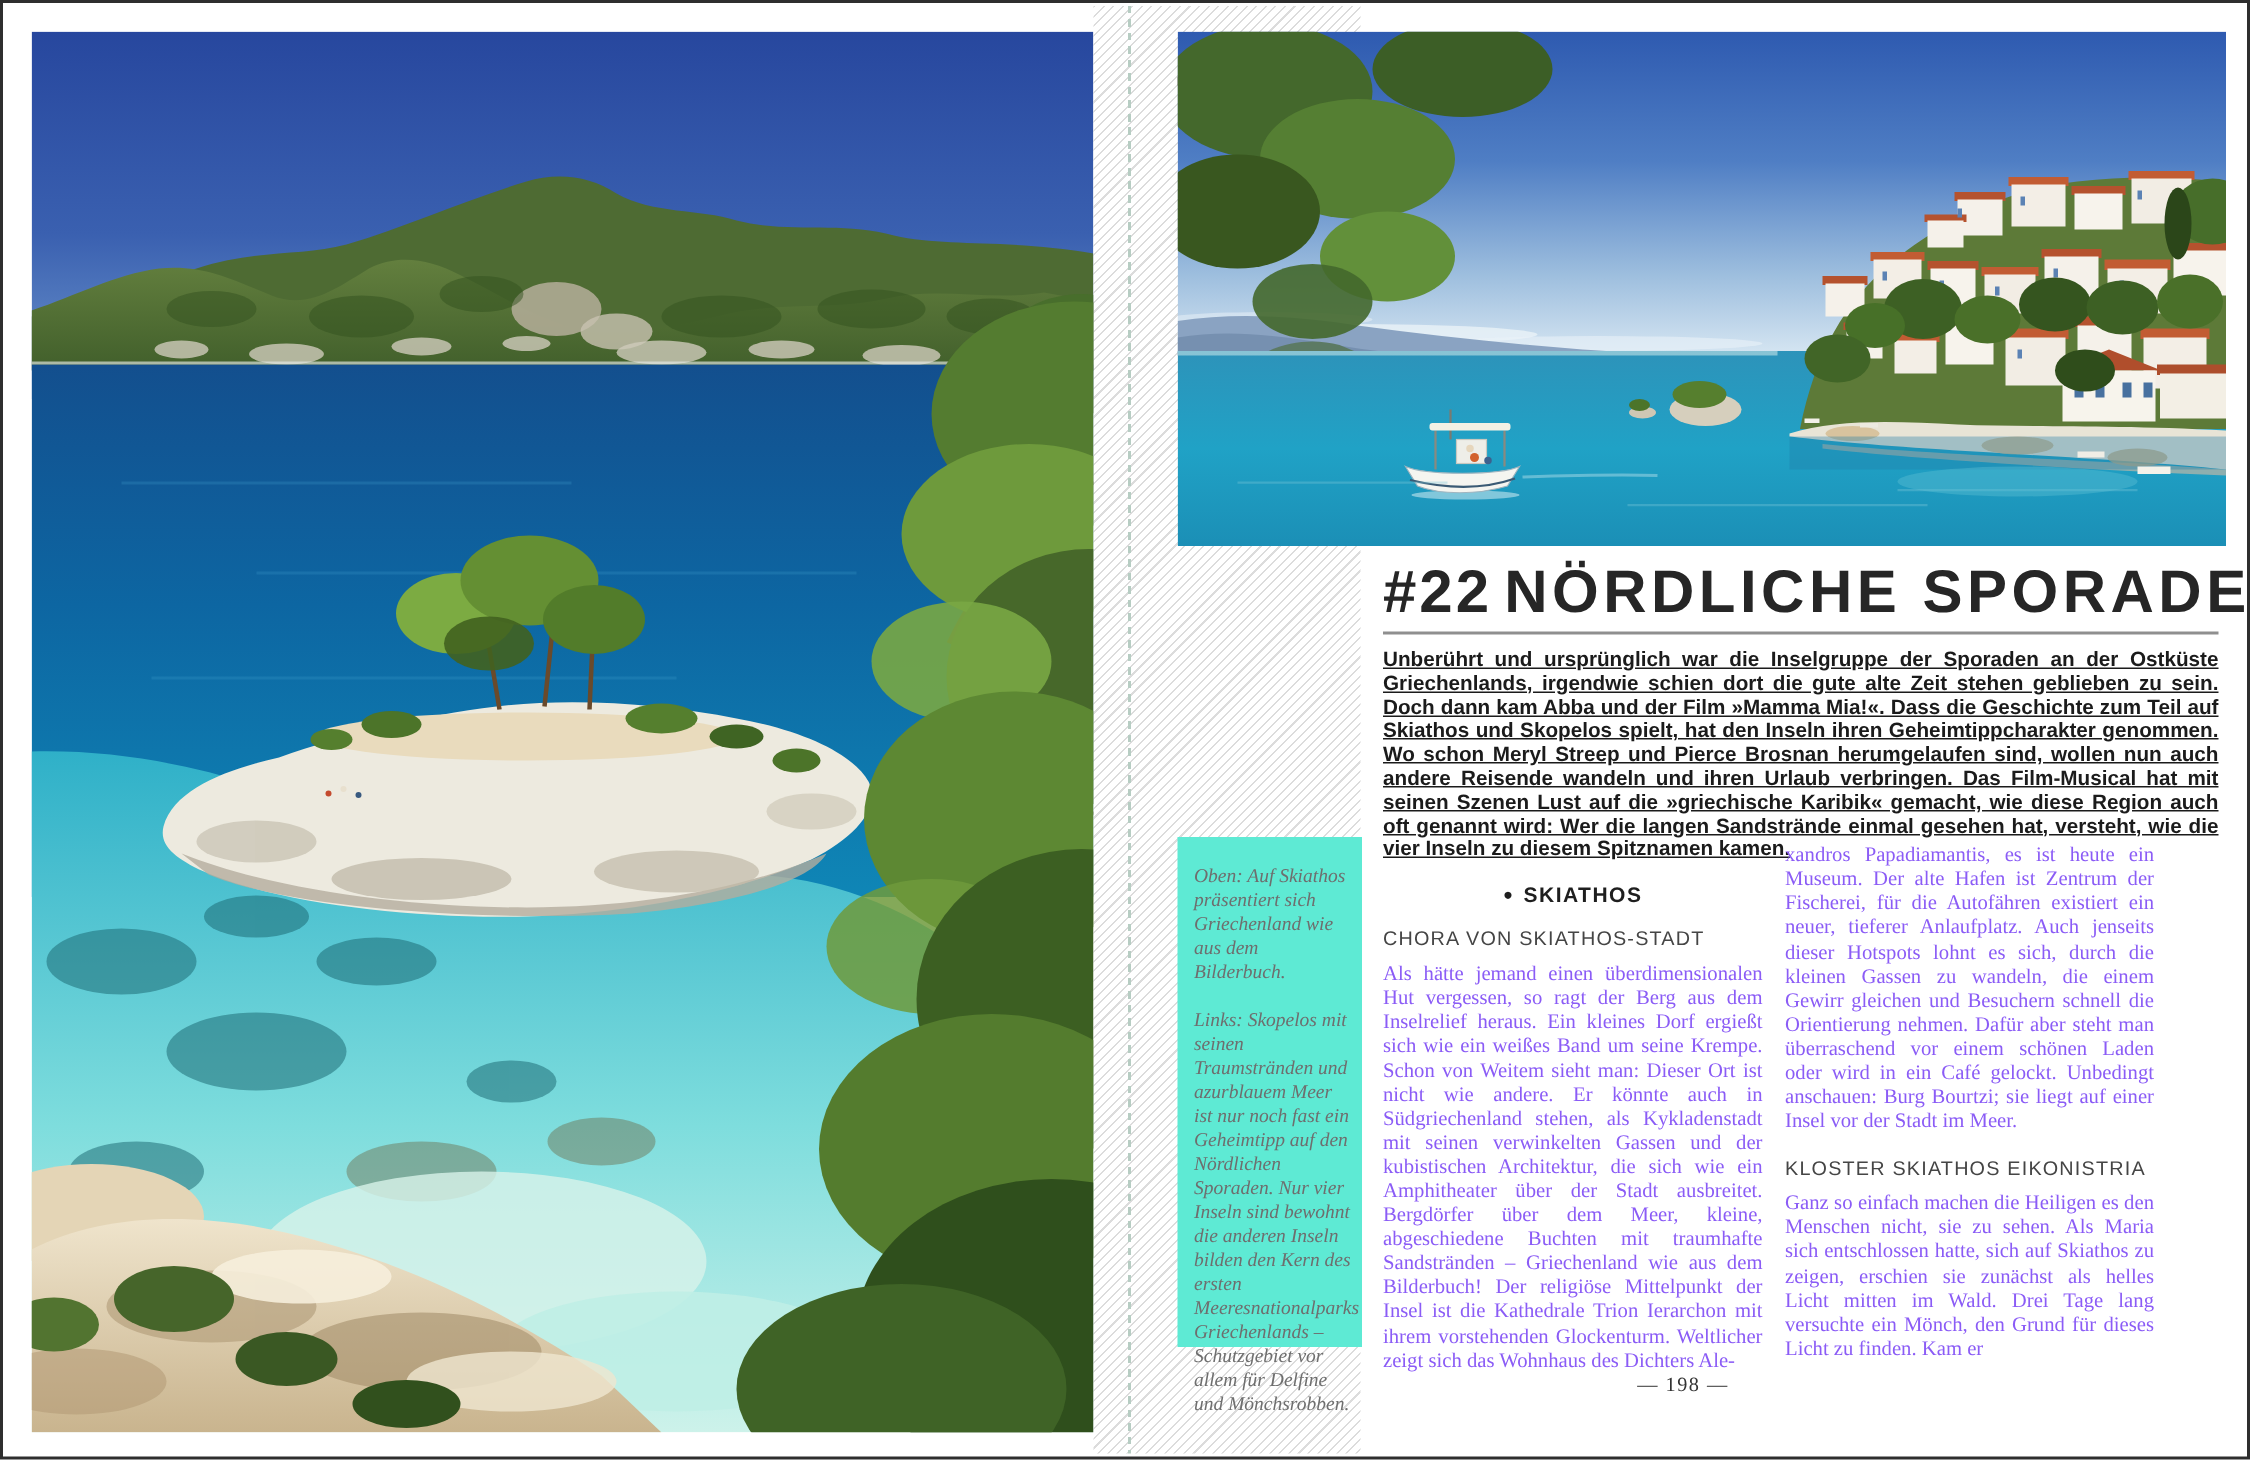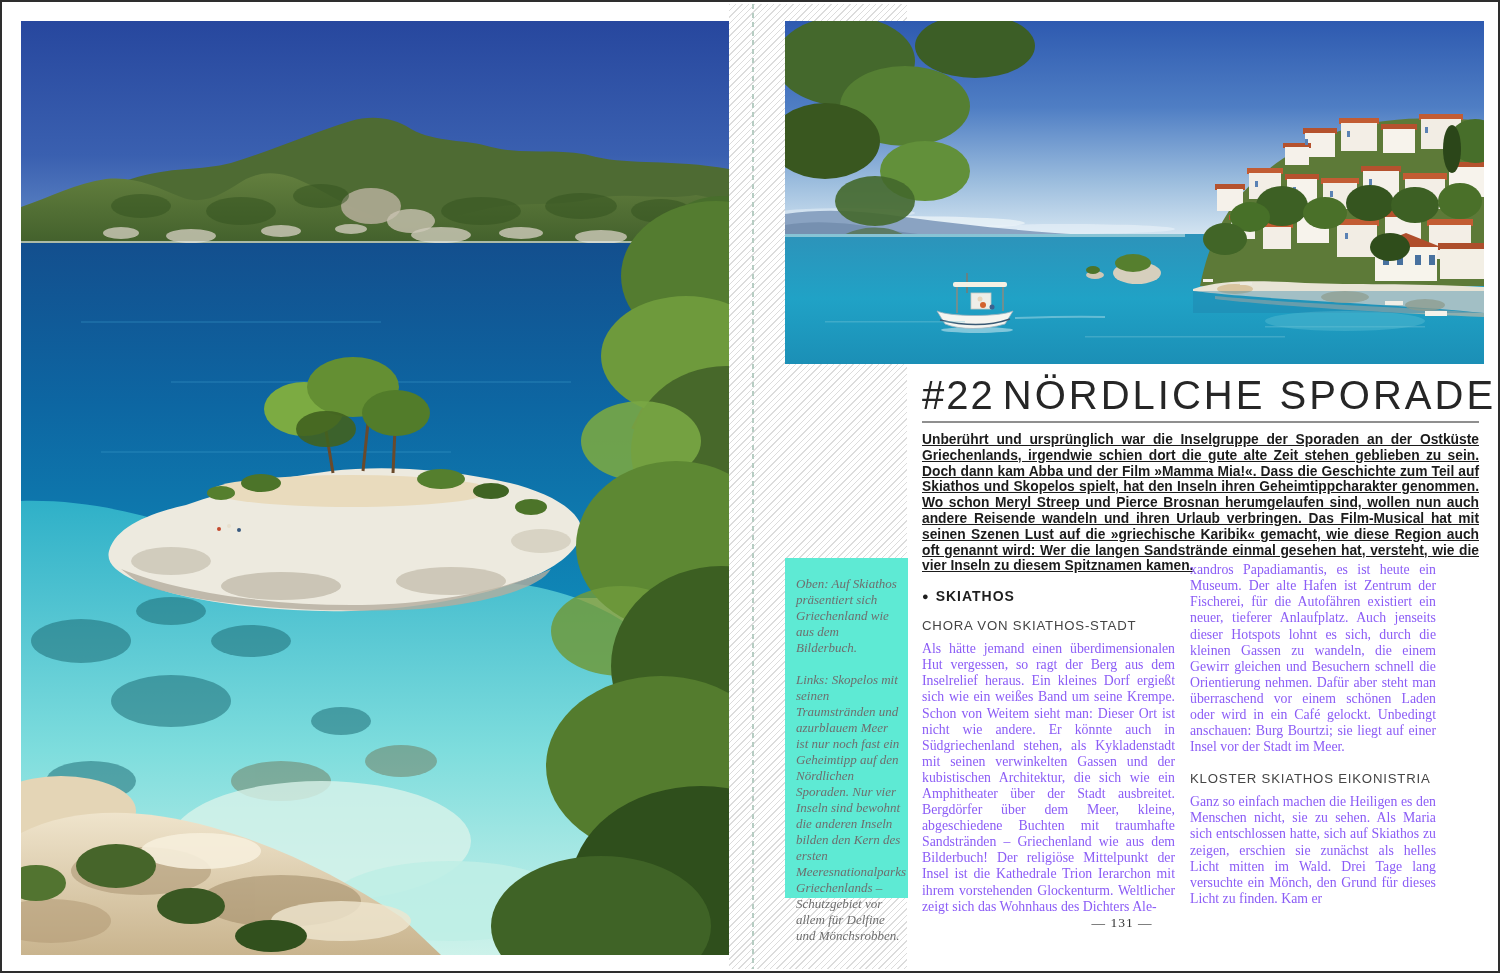--- a/index.html
+++ b/index.html
@@ -27,34 +27,34 @@
     position:absolute;left:783px;top:556px;width:123px;height:340px;
     background:#5eead4;box-sizing:border-box;padding:18px 6px 0 11px;
   }
   .caption{
     margin:0 0 16px 0;font-family:"Liberation Serif",serif;font-style:italic;
     font-size:13px;line-height:16px;color:#6e6e6e;
   }
 
   .article{position:absolute;left:920px;top:372px;width:558px;}
   .headline{
-    margin:0;font-family:"Liberation Sans",sans-serif;font-weight:400;
+    margin:0;font-family:"Liberation Sans",sans-serif;font-weight:700;
     font-size:40px;line-height:42px;color:#262626;letter-spacing:2px;
     display:flex;gap:8px;white-space:nowrap;
   }
   .hl-title{letter-spacing:3px;}
   .rule{margin-top:5px;border-top:2px solid #8f8f8f;width:557px;}
   .intro{
     margin:9px 0 0 0;width:557px;
     font-family:"Liberation Sans",sans-serif;font-weight:bold;
     font-size:13.8px;line-height:15.8px;color:#1b1b1b;text-align:justify;text-decoration:underline;
   }
   .section-label{
     margin-top:16px;font-family:"Liberation Sans",sans-serif;font-weight:bold;
-    font-size:14px;letter-spacing:1px;color:#1e1e1e;
+    font-size:14px;letter-spacing:1px;color:#1e1e1e;text-align:center;
   }
   .bullet{font-size:11px;vertical-align:1px;margin-right:6px;}
   .columns{display:flex;gap:15px;margin-top:14px;}
   .col-1{width:253px;}
   .col-2{width:246px;margin-top:-26px;}
   .subhead{
     margin:0 0 7px 0;font-family:"Liberation Sans",sans-serif;font-weight:400;
     font-size:13.2px;letter-spacing:0.8px;color:#454545;line-height:16px;
   }
   .subhead-2{margin-top:16px;}
@@ -387,15 +387,15 @@
         <p class="body">Als hätte jemand einen überdimensionalen Hut vergessen, so ragt der Berg aus dem Inselrelief heraus. Ein kleines Dorf ergießt sich wie ein weißes Band um seine Krempe. Schon von Weitem sieht man: Dieser Ort ist nicht wie andere. Er könnte auch in Südgriechenland stehen, als Kykladenstadt mit seinen verwinkelten Gassen und der kubistischen Architektur, die sich wie ein Amphitheater über der Stadt ausbreitet. Bergdörfer über dem Meer, kleine, abgeschiedene Buchten mit traumhafte Sandstränden – Griechenland wie aus dem Bilderbuch! Der religiöse Mittelpunkt der Insel ist die Kathedrale Trion Ierarchon mit ihrem vorstehenden Glockenturm. Weltlicher zeigt sich das Wohnhaus des Dichters Ale-</p>
       </div>
       <div class="col col-2">
         <p class="body">xandros Papadiamantis, es ist heute ein Museum. Der alte Hafen ist Zentrum der Fischerei, für die Autofähren existiert ein neuer, tieferer Anlaufplatz. Auch jenseits dieser Hotspots lohnt es sich, durch die kleinen Gassen zu wandeln, die einem Gewirr gleichen und Besuchern schnell die Orientierung nehmen. Dafür aber steht man überraschend vor einem schönen Laden oder wird in ein Café gelockt. Unbedingt anschauen: Burg Bourtzi; sie liegt auf einer Insel vor der Stadt im Meer.</p>
         <h3 class="subhead subhead-2">KLOSTER SKIATHOS EIKONISTRIA</h3>
         <p class="body">Ganz so einfach machen die Heiligen es den Menschen nicht, sie zu sehen. Als Maria sich entschlossen hatte, sich auf Skiathos zu zeigen, erschien sie zunächst als helles Licht mitten im Wald. Drei Tage lang versuchte ein Mönch, den Grund für dieses Licht zu finden. Kam er</p>
       </div>
     </div>
   </main>
 
-  <div class="page-number">— 131 —</div>
+  <div class="page-number">— 198 —</div>
 
 </div>
 
 </body></html>

